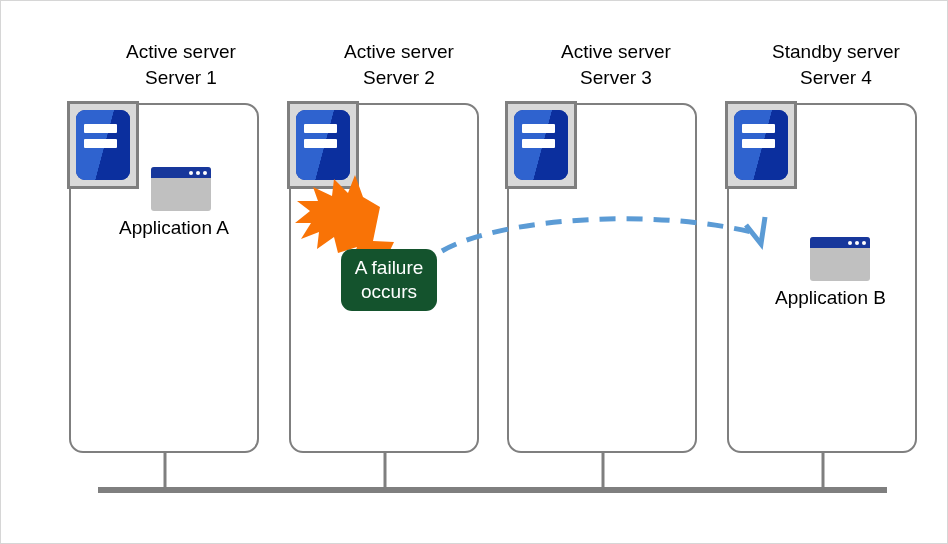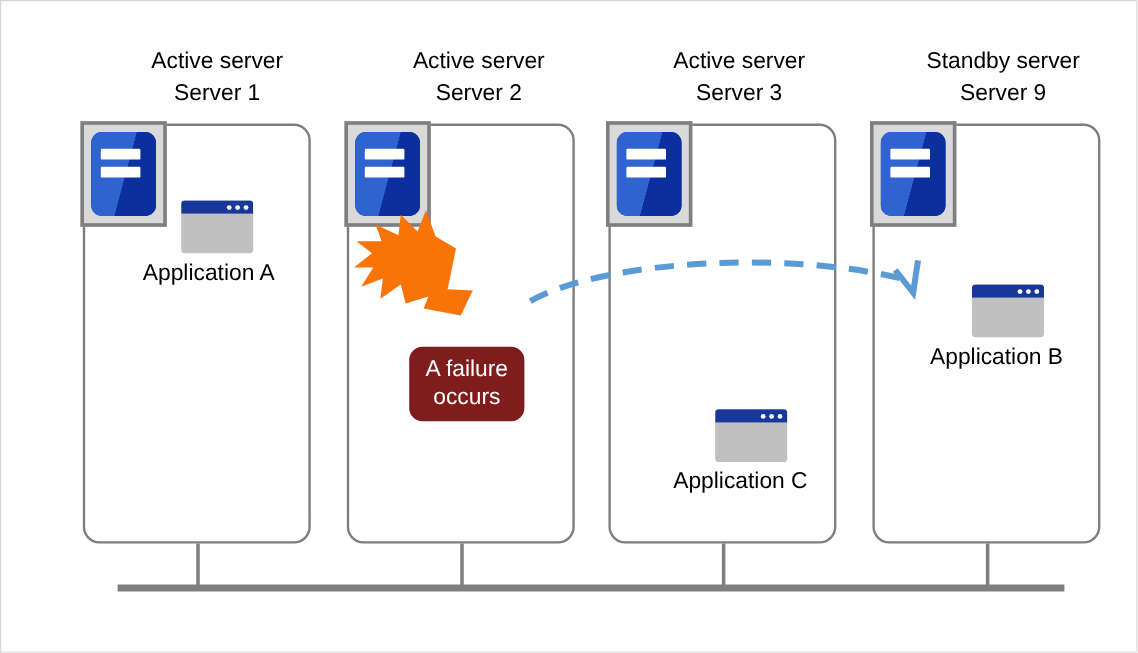--- a/index.html
+++ b/index.html
@@ -120,48 +120,47 @@
   }
 
   
   .burst-wrap { position: absolute; left: 296px; top: 203px; }
   .failure-box {
     position: absolute;
     left: 44px;
     top: 45px;
     width: 96px;
     height: 62px;
-    background: #7f1d1d;
+    background: #14532d;
     border-radius: 11px;
     color: #ffffff;
     font-size: 19px;
     line-height: 24px;
     display: flex;
     flex-direction: column;
     align-items: center;
     justify-content: center;
     text-align: center;
     white-space: pre-line;
     box-sizing: border-box;
-    margin-top: 40px;
   }
 </style>
 </head>
 <body>
 
 <div id="canvas">
 
   <div class="col-header" style="left:80px;  top:38px;">Active server
 Server 1</div>
   <div class="col-header" style="left:298px; top:38px;">Active server
 Server 2</div>
   <div class="col-header" style="left:515px; top:38px;">Active server
 Server 3</div>
   <div class="col-header" style="left:735px; top:38px;">Standby server
-Server 9</div>
+Server 4</div>
 
   <div class="server-box" style="left:68px;  top:102px;"></div>
   <div class="server-box" style="left:288px; top:102px;"></div>
   <div class="server-box" style="left:506px; top:102px;"></div>
   <div class="server-box" style="left:726px; top:102px;"></div>
 
   <div class="server-icon" style="left:66px;  top:100px;">
     <div class="tower">
         <div class="bar b1"></div>
         <div class="bar b2"></div>
@@ -190,30 +189,20 @@
     <div class="app-win">
       <div class="titlebar">
         <span class="dot d1"></span>
           <span class="dot d2"></span>
           <span class="dot d3"></span>
       </div>
     </div>
     <div class="app-label">Application A</div>
   </div>
 
-  <div class="app-group" style="left:560px; top:340px; width:130px;">
-    <div class="app-win">
-      <div class="titlebar">
-        <span class="dot d1"></span>
-          <span class="dot d2"></span>
-          <span class="dot d3"></span>
-      </div>
-    </div>
-    <div class="app-label">Application  C</div>
-  </div>
 
   <div class="app-group" style="left:774px; top:236px; width:130px;">
     <div class="app-win">
       <div class="titlebar">
         <span class="dot d1"></span>
           <span class="dot d2"></span>
           <span class="dot d3"></span>
       </div>
     </div>
     <div class="app-label">Application  B</div>

